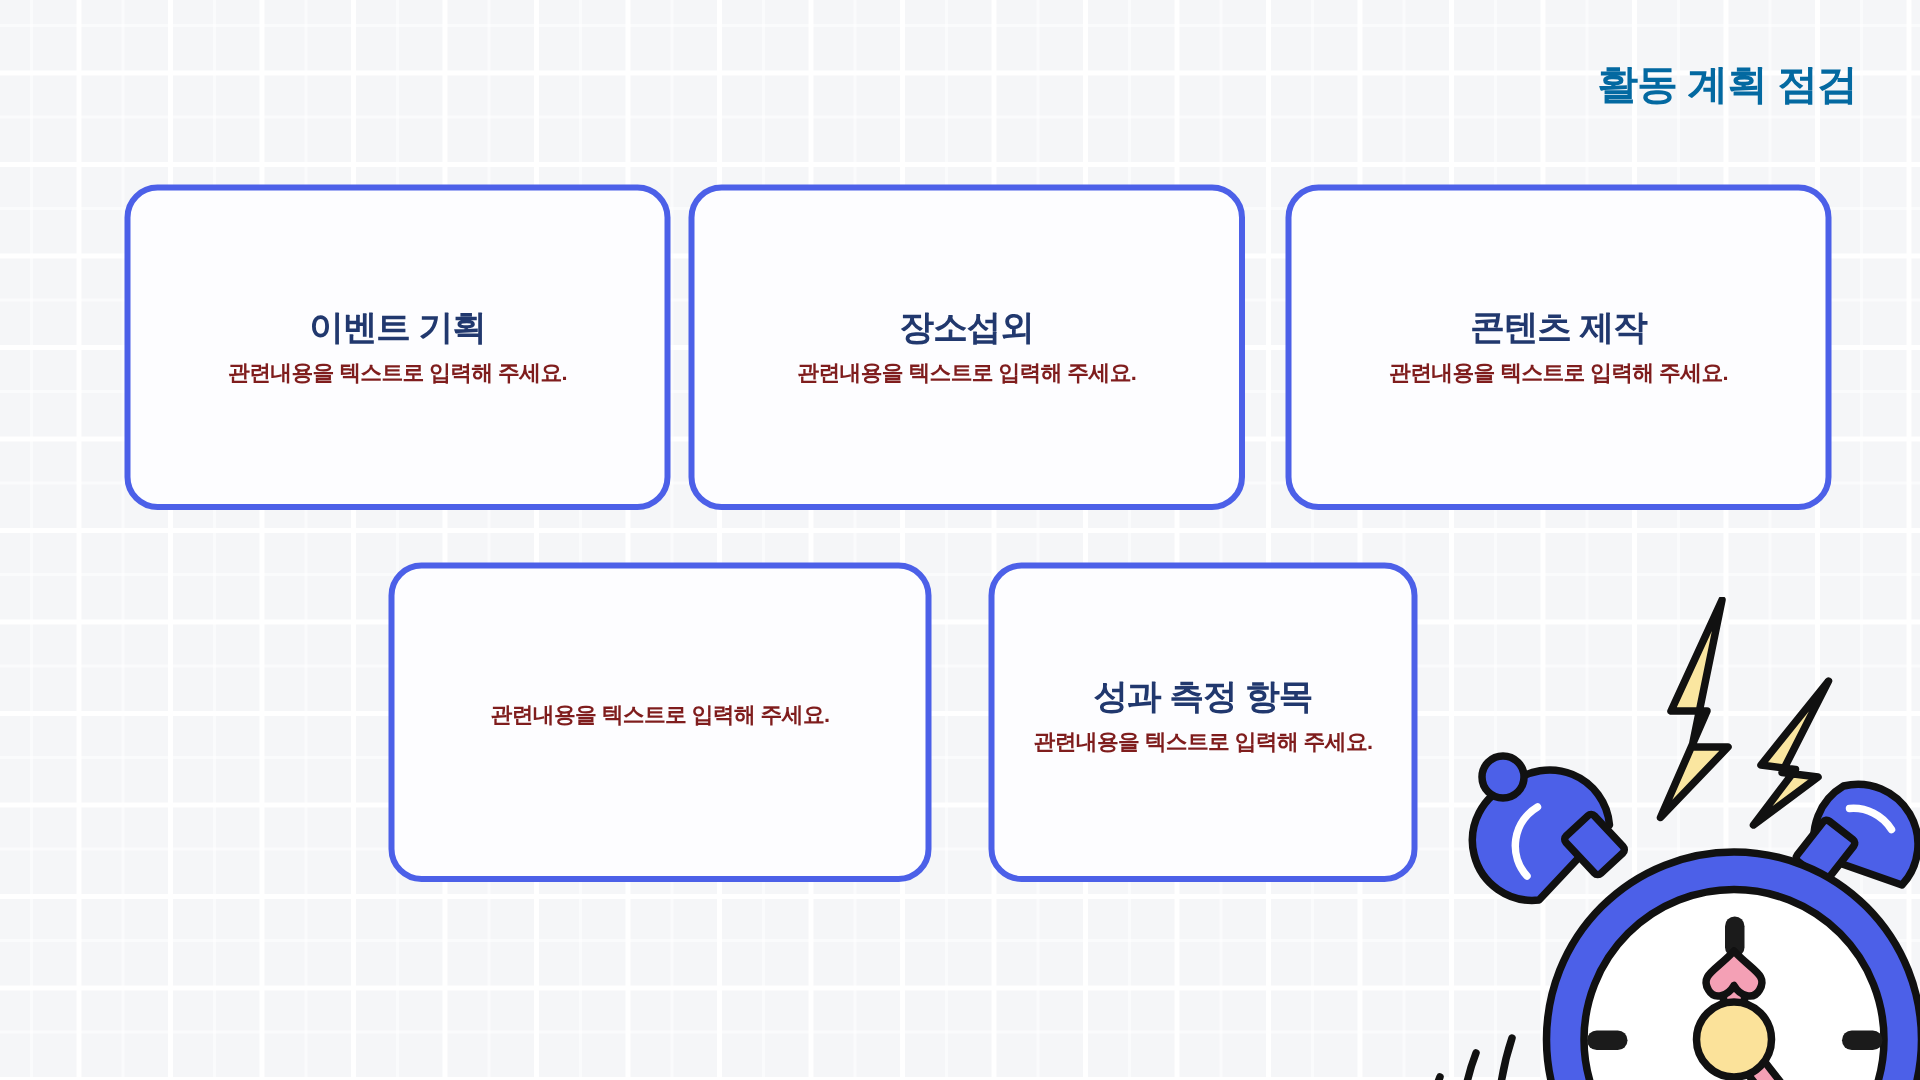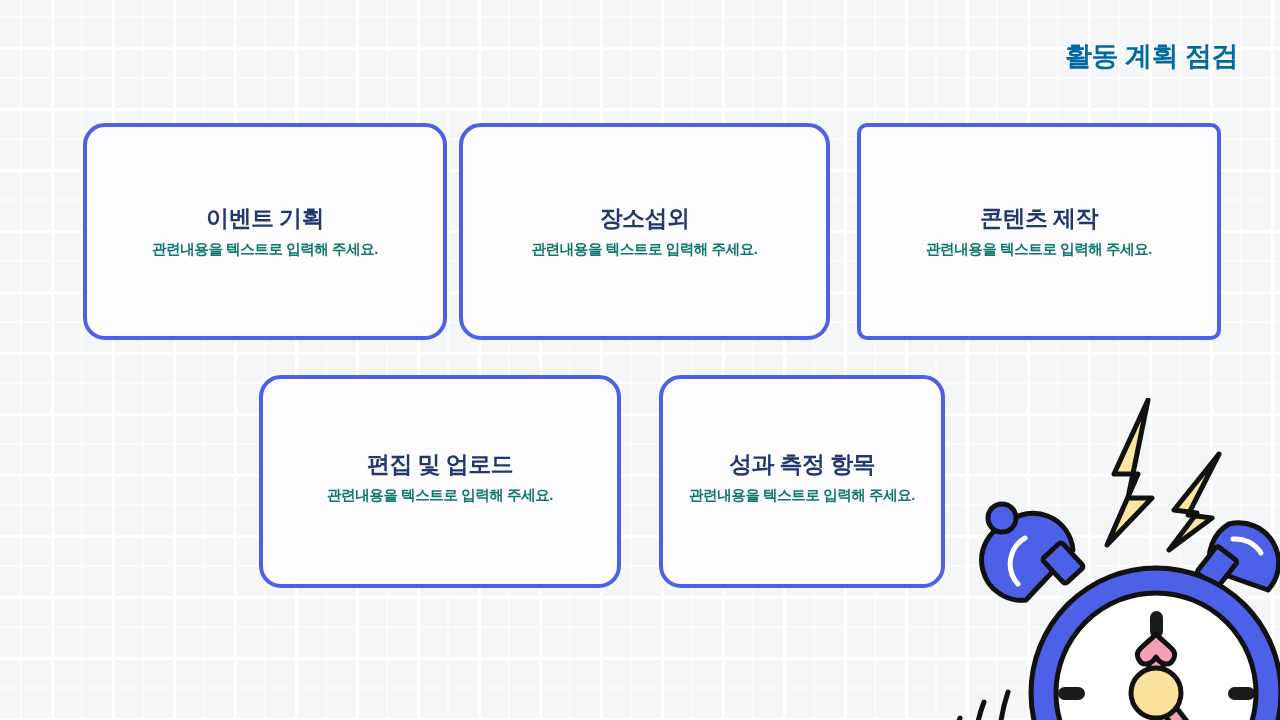--- a/index.html
+++ b/index.html
@@ -77,31 +77,31 @@
     color: #21386e;
     line-height: 1.2;
     margin: 0 0 8px 0;
     text-align: center;
     white-space: nowrap;
   }
   .card-desc {
     font-size: 14.5px;
     font-weight: bold;
     letter-spacing: -0.4px;
-    color: #0f766e;
+    color: #7f1d1d;
     line-height: 1.2;
     margin: 0;
     text-align: center;
     white-space: nowrap;
   }
 
   
   #card-0 { left: 59px;  top: 123px; width: 364px; height: 217px; margin-left: 24px; }
   #card-1 { left: 459px; top: 123px; width: 371px; height: 217px; }
-  #card-2 { left: 857px; top: 123px; width: 364px; height: 217px; border-radius: 10px; }
+  #card-2 { left: 857px; top: 123px; width: 364px; height: 217px; }
   #card-3 { left: 259px; top: 375px; width: 362px; height: 213px; }
   #card-4 { left: 659px; top: 375px; width: 286px; height: 213px; }
 
   
   #card-3 .card-inner, #card-4 .card-inner { transform: translateY(-4px); }
   .card-inner { display: flex; flex-direction: column; align-items: center; }
 
   
   .clock-art {
     position: absolute;
@@ -139,21 +139,20 @@
 
   <div class="card" id="card-2">
     <div class="card-inner">
       <div class="card-title">콘텐츠 제작</div>
       <div class="card-desc">관련내용을 텍스트로 입력해 주세요.</div>
     </div>
   </div>
 
   <div class="card" id="card-3">
     <div class="card-inner">
-      <div class="card-title">편집 및 업로드</div>
       <div class="card-desc">관련내용을 텍스트로 입력해 주세요.</div>
     </div>
   </div>
 
   <div class="card" id="card-4">
     <div class="card-inner">
       <div class="card-title">성과 측정 항목</div>
       <div class="card-desc">관련내용을 텍스트로 입력해 주세요.</div>
     </div>
   </div>

